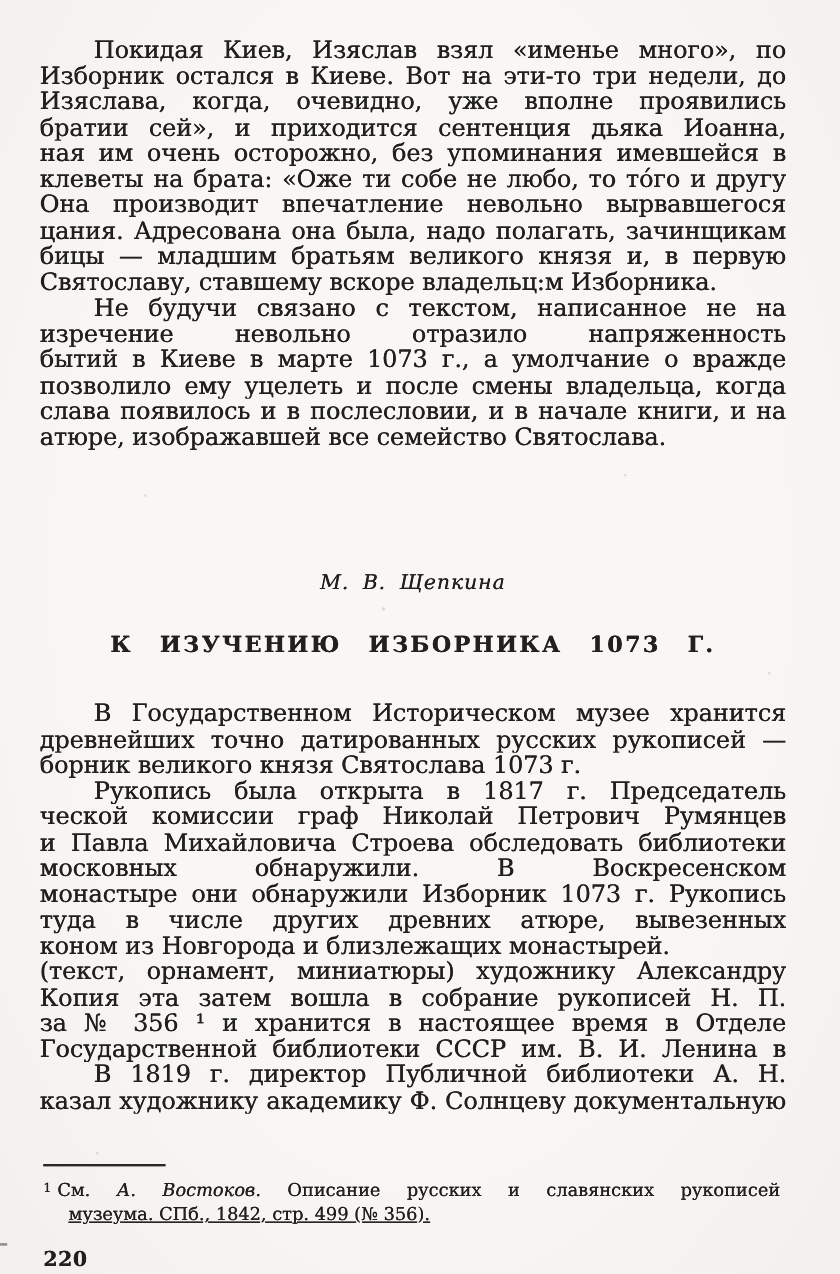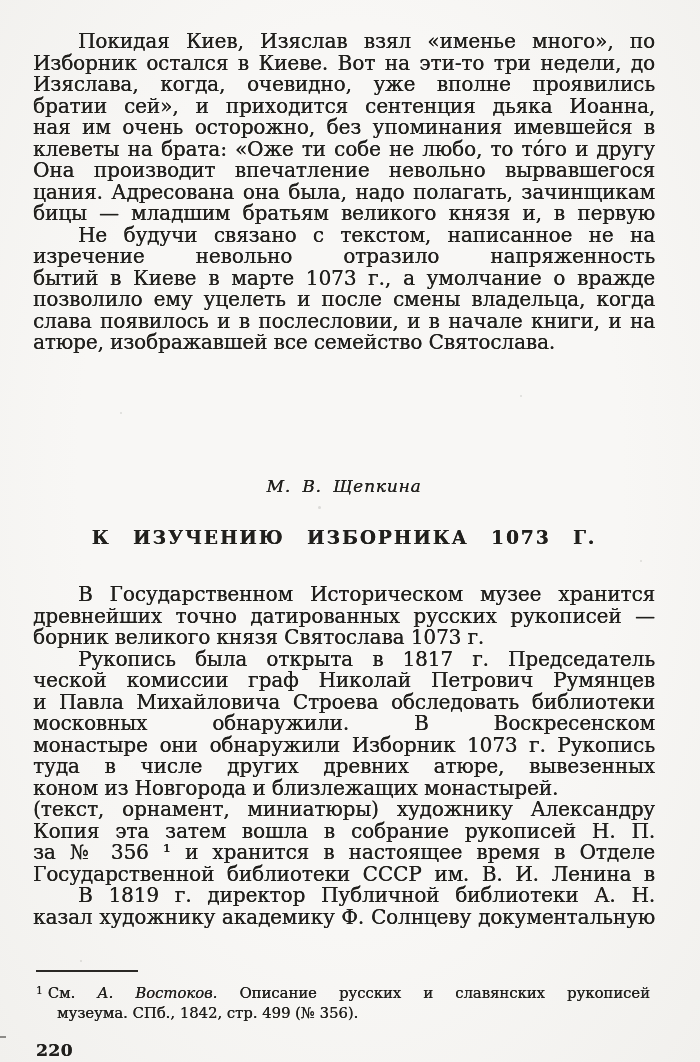--- a/index.html
+++ b/index.html
@@ -39,21 +39,21 @@
     text-shadow:0.25px 0 0 currentColor;
   }
 
   .footnote-rule {
     position:absolute; top:970px; left:36px; width:102px; height:0;
     border-top:2px solid #2a2825;
   }
   .footnote { position:absolute; top:983px; left:36px; width:614px; font-size:14.8px; }
   .fn-line { line-height:20px; text-shadow:0.2px 0 0 currentColor; }
   .fn-line.l1 { text-align:justify; text-align-last:justify; height:20px; overflow:hidden; }
-  .fn-line.l2 { padding-left:21px; }
+  .fn-line.l2 { padding-left:21px;text-decoration:underline; }
   .fn-marker { font-size:10.5px; position:relative; top:-4.5px; padding-right:5px; }
   .fn-italic { font-style:italic; }
 
   .page-number {
     position:absolute; top:1028px; left:36px;
     font-weight:bold; font-size:17px; letter-spacing:0.5px;
     text-shadow:0.2px 0 0 currentColor;
     margin-top:12px;
   }
 
@@ -70,20 +70,21 @@
       <div>
         <div class="line first">Покидая Киев, Изяслав взял «именье много», по драгоценный</div>
         <div class="line">Изборник остался в Киеве. Вот на эти-то три недели, до отъезда</div>
         <div class="line">Изяслава, когда, очевидно, уже вполне проявились «распьри межю</div>
         <div class="line">братии сей», и приходится сентенция дьяка Иоанна, выражен-</div>
         <div class="line">ная им очень осторожно, без упоминания имевшейся в оригинале</div>
         <div class="line">клеветы на брата: «Оже ти собе не любо, то то́го и другу не твори».</div>
         <div class="line">Она производит впечатление невольно вырвавшегося воскли-</div>
         <div class="line">цания. Адресована она была, надо полагать, зачинщикам усо-</div>
         <div class="line">бицы — младшим братьям великого князя и, в первую очередь,</div>
+        <div class="line last">Святославу, ставшему вскоре владельц:м Изборника.</div>
       </div>
       <div>
         <div class="line first">Не будучи связано с текстом, написанное не на месте, это</div>
         <div class="line">изречение невольно отразило напряженность драматических со-</div>
         <div class="line">бытий в Киеве в марте 1073 г., а умолчание о вражде братьев</div>
         <div class="line">позволило ему уцелеть и после смены владельца, когда имя Свято-</div>
         <div class="line">слава появилось и в послесловии, и в начале книги, и на мини-</div>
         <div class="line last">атюре, изображавшей все семейство Святослава.</div>
       </div>
     </div>

